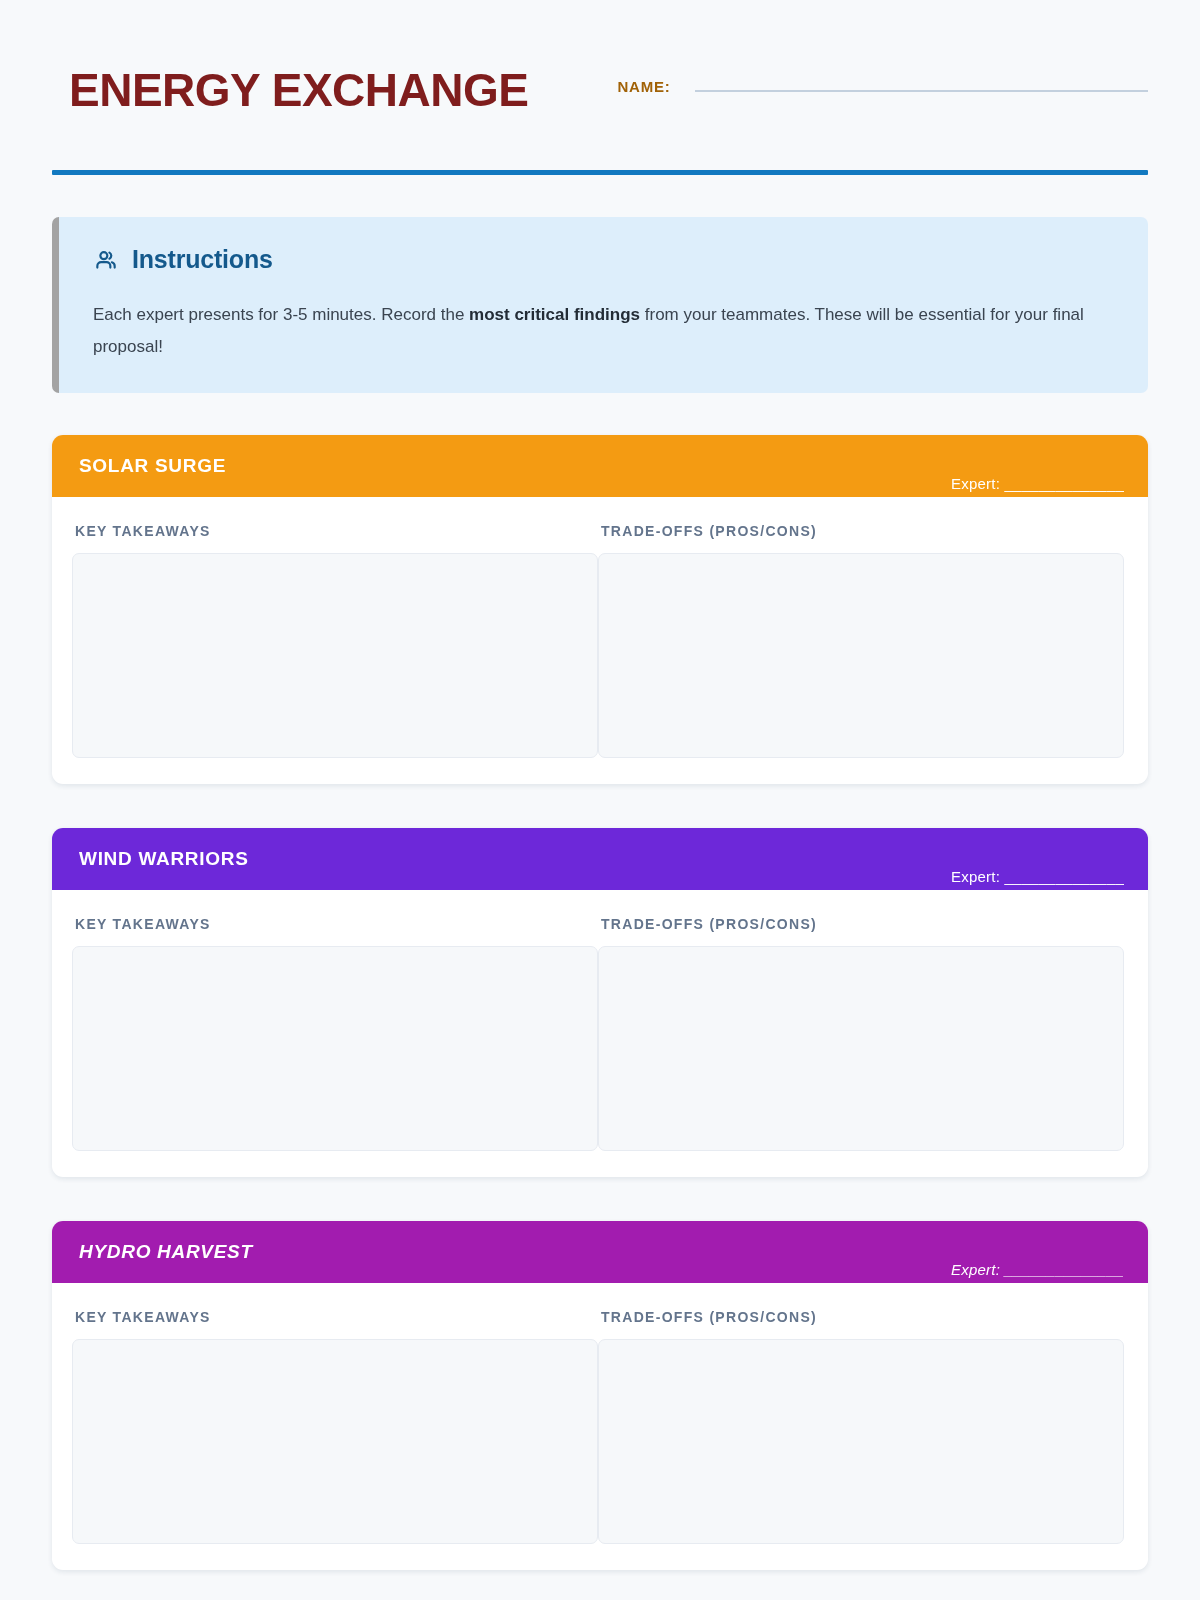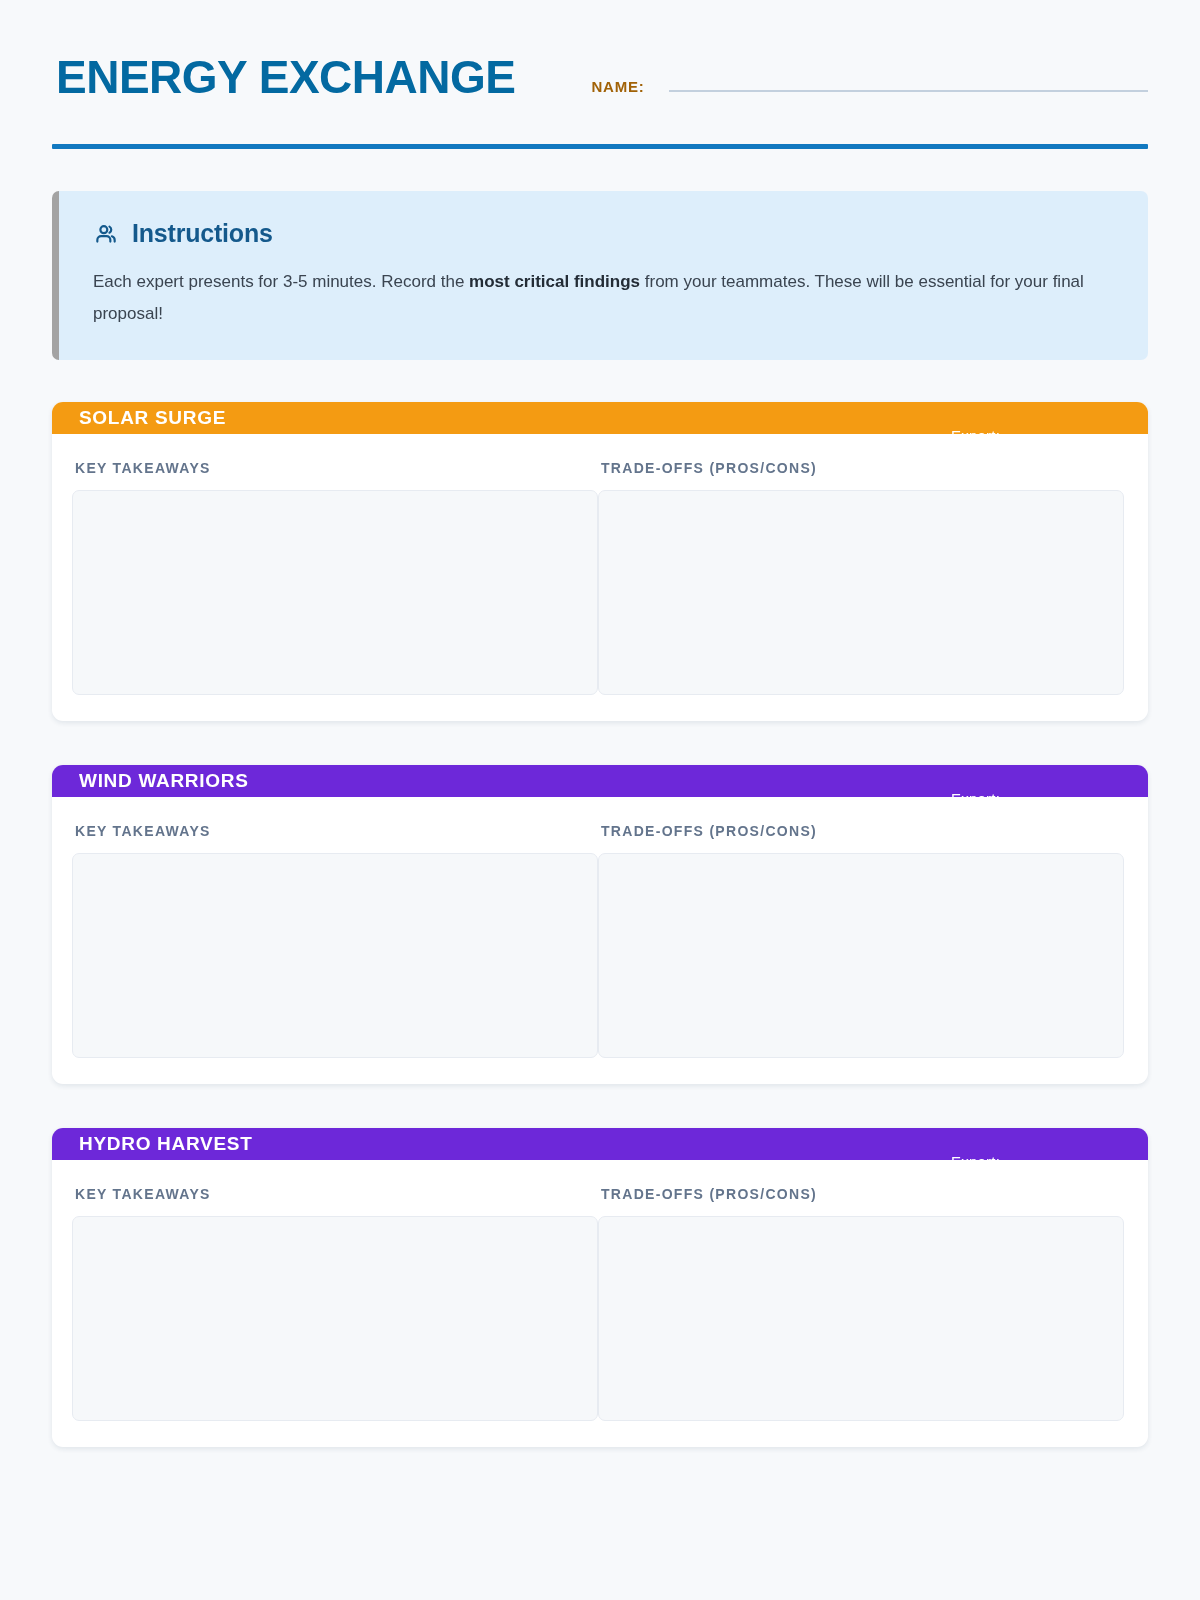--- a/index.html
+++ b/index.html
@@ -30,22 +30,22 @@
     justify-content: flex-start;
   }
   .header-left {
     flex: 0 0 auto;
   }
   .worksheet-title {
     font-size: 46px;
     line-height: 54px;
     font-weight: 700;
     letter-spacing: -0.5px;
-    color: #0369a1;
-    margin: 4px;
+    color: #7f1d1d;
+    margin: 17px;
     white-space: nowrap;
   }
   .worksheet-subtitle {
     font-size: 21px;
     line-height: 30px;
     font-weight: 600;
     letter-spacing: 0.2px;
     color: #2089d4;
     margin: 10px 0 0 0;
     white-space: nowrap;
@@ -99,42 +99,42 @@
     flex: 0 0 auto;
     color: #14598c;
   }
   .instructions-title {
     font-size: 25px;
     font-weight: 700;
     color: #14598c;
     letter-spacing: -0.2px;
   }
   .instructions-body {
-    margin-top: 18px;
+    margin-top: 25px;
     font-size: 17px;
     line-height: 32px;
     color: #3a4450;
     max-width: 1010px;
   }
   .instructions-body b { font-weight: 700; color: #232c36; }
 
   
   .cards { margin-top: 42px; }
 
   .card {
     background: #ffffff;
     border-radius: 11px;
     box-shadow: 0 2px 5px rgba(31, 58, 92, 0.10);
     overflow: hidden;
     margin-bottom: 44px;
   }
   .card:last-child { margin-bottom: 0; }
 
   .card-header {
-    height: 32px;
+    height: 62px;
     display: flex;
     align-items: center;
     justify-content: space-between;
     padding: 0 24px 0 27px;
     box-sizing: border-box;
   }
   .card-title {
     font-size: 19px;
     font-weight: 700;
     letter-spacing: 0.7px;
@@ -232,21 +232,21 @@
           <div class="write-box"></div>
         </div>
         <div class="col">
           <div class="col-label">TRADE-OFFS (PROS/CONS)</div>
           <div class="write-box"></div>
         </div>
       </div>
     </div>
 
     <div class="card">
-      <div class="card-header" style="background: #6d28d9;">
+      <div class="card-header" style="background: #a21caf; font-style: italic;">
         <span class="card-title">HYDRO HARVEST</span>
         <span class="card-expert">Expert: ______________</span>
       </div>
       <div class="card-body">
         <div class="col">
           <div class="col-label">KEY TAKEAWAYS</div>
           <div class="write-box"></div>
         </div>
         <div class="col">
           <div class="col-label">TRADE-OFFS (PROS/CONS)</div>

